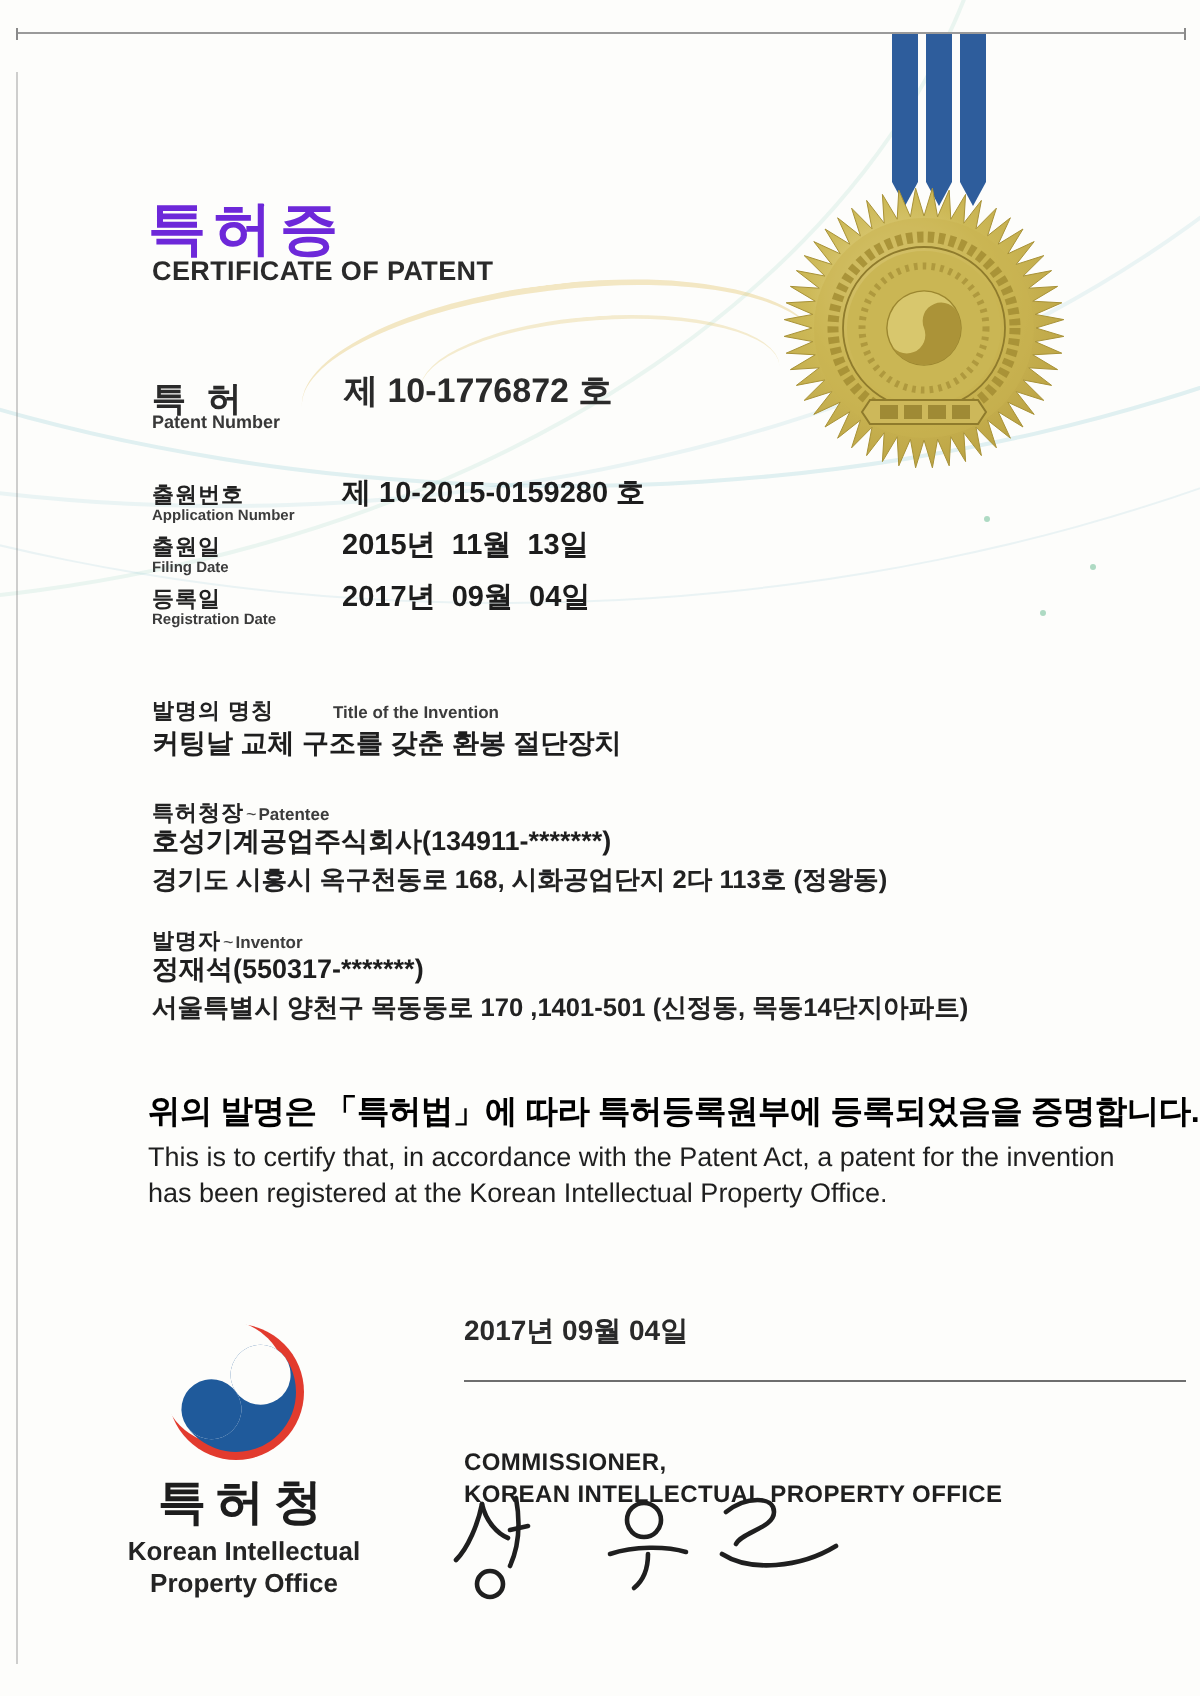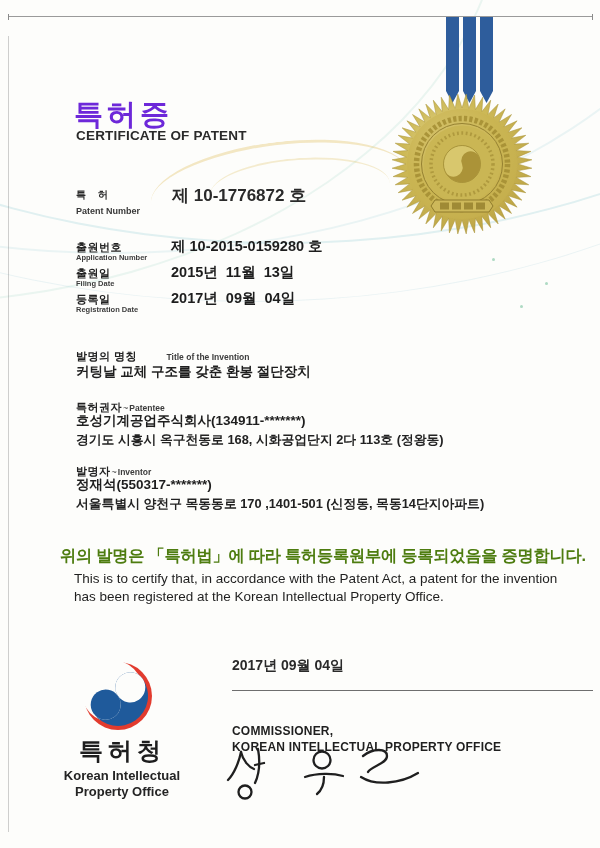--- a/index.html
+++ b/index.html
@@ -26,27 +26,27 @@
   
   .ribbon{left:446px;top:17px;width:47px;height:86px;display:flex;justify-content:space-between;z-index:2;}
   .stripe{width:13px;height:100%;background:#2e5d9c;clip-path:polygon(0 0,100% 0,100% 86%,50% 100%,0 86%);}
   .medal{left:387px;top:89px;z-index:3;}
   
   .title-ko{left:74px;top:95px;font-size:29px;font-weight:bold;letter-spacing:4px;color:#6d28d9;}
   .title-en{left:76px;top:128px;font-size:13.5px;font-weight:bold;letter-spacing:.2px;}
   .lab-ko{font-size:11px;font-weight:bold;letter-spacing:.5px;color:#222;}
   .lab-en{font-size:7.5px;font-weight:bold;color:#3c3c3c;}
   .val{font-size:14.5px;font-weight:bold;color:#1d1d1d;white-space:pre;}
-  .pat-ko{left:76px;top:188px;font-size:10px;font-weight:bold;letter-spacing:3px;font-family:Liberation Mono, monospace;}
+  .pat-ko{left:76px;top:188px;font-size:17px;font-weight:bold;letter-spacing:3px;}
   .pat-en{left:76px;top:206px;font-size:9px;font-weight:bold;color:#383838;}
   .pat-val{left:172px;top:184px;font-size:17px;font-weight:bold;white-space:pre;}
   .sec-lab .tilde{font-size:9px;color:#444;margin:0 1px;}
   .name-line{font-size:13.5px;font-weight:bold;color:#1e1e1e;}
   .addr-line{font-size:12.8px;font-weight:bold;color:#222;}
-  .stmt-ko{left:60px;top:545px;font-size:16.2px;font-weight:bold;color:#4d7c0f;letter-spacing:-.2px;}
+  .stmt-ko{left:74px;top:545px;font-size:16.2px;font-weight:bold;color:#000000;letter-spacing:-.2px;}
   .stmt-en{font-size:13.5px;font-weight:normal;color:#1f1f1f;}
   .issue-date{left:232px;top:657px;font-size:14px;font-weight:600;white-space:pre;}
   .sigrule{left:232px;top:690px;width:361px;border-top:1.5px solid #6e6e6e;}
   .comm-ko{left:232px;top:697px;font-size:21px;font-weight:bold;letter-spacing:2px;color:#1c1c1c;}
   .comm-en{font-size:12px;font-weight:bold;color:#1f1f1f;letter-spacing:.2px;}
   .logo-ko{left:60px;top:735px;width:125px;text-align:center;font-size:24px;font-weight:bold;letter-spacing:5px;color:#1d1d1d;}
   .logo-en{left:52px;width:140px;text-align:center;font-size:13px;font-weight:bold;color:#242424;}
 </style>
 </head>
 <body>
@@ -117,21 +117,21 @@
   <div class="abs lab-en" style="left:76px;top:305px">Registration Date</div>
   <div class="abs val" style="left:171px;top:289px">2017년  09월  04일</div>
 
   <div class="abs sec-lab" style="left:76px;top:346px">
     <span class="lab-ko">발명의 명칭</span>
     <span class="lab-en" style="font-size:8.5px;margin-left:25px">Title of the Invention</span>
   </div>
   <div class="abs name-line" style="left:76px;top:363px">커팅날 교체 구조를 갖춘 환봉 절단장치</div>
 
   <div class="abs sec-lab" style="left:76px;top:397px">
-    <span class="lab-ko">특허권자</span><span class="tilde">~</span><span class="lab-en" style="font-size:8.5px">Patentee</span>
+    <span class="lab-ko">특허청장</span><span class="tilde">~</span><span class="lab-en" style="font-size:8.5px">Patentee</span>
   </div>
   <div class="abs name-line" style="left:76px;top:412px">호성기계공업주식회사(134911-*******)</div>
   <div class="abs addr-line" style="left:76px;top:432px">경기도 시흥시 옥구천동로 168, 시화공업단지 2다 113호 (정왕동)</div>
 
   <div class="abs sec-lab" style="left:76px;top:461px">
     <span class="lab-ko">발명자</span><span class="tilde">~</span><span class="lab-en" style="font-size:8.5px">Inventor</span>
   </div>
   <div class="abs name-line" style="left:76px;top:476px">정재석(550317-*******)</div>
   <div class="abs addr-line" style="left:76px;top:496px">서울특별시 양천구 목동동로 170 ,1401-501 (신정동, 목동14단지아파트)</div>
 

